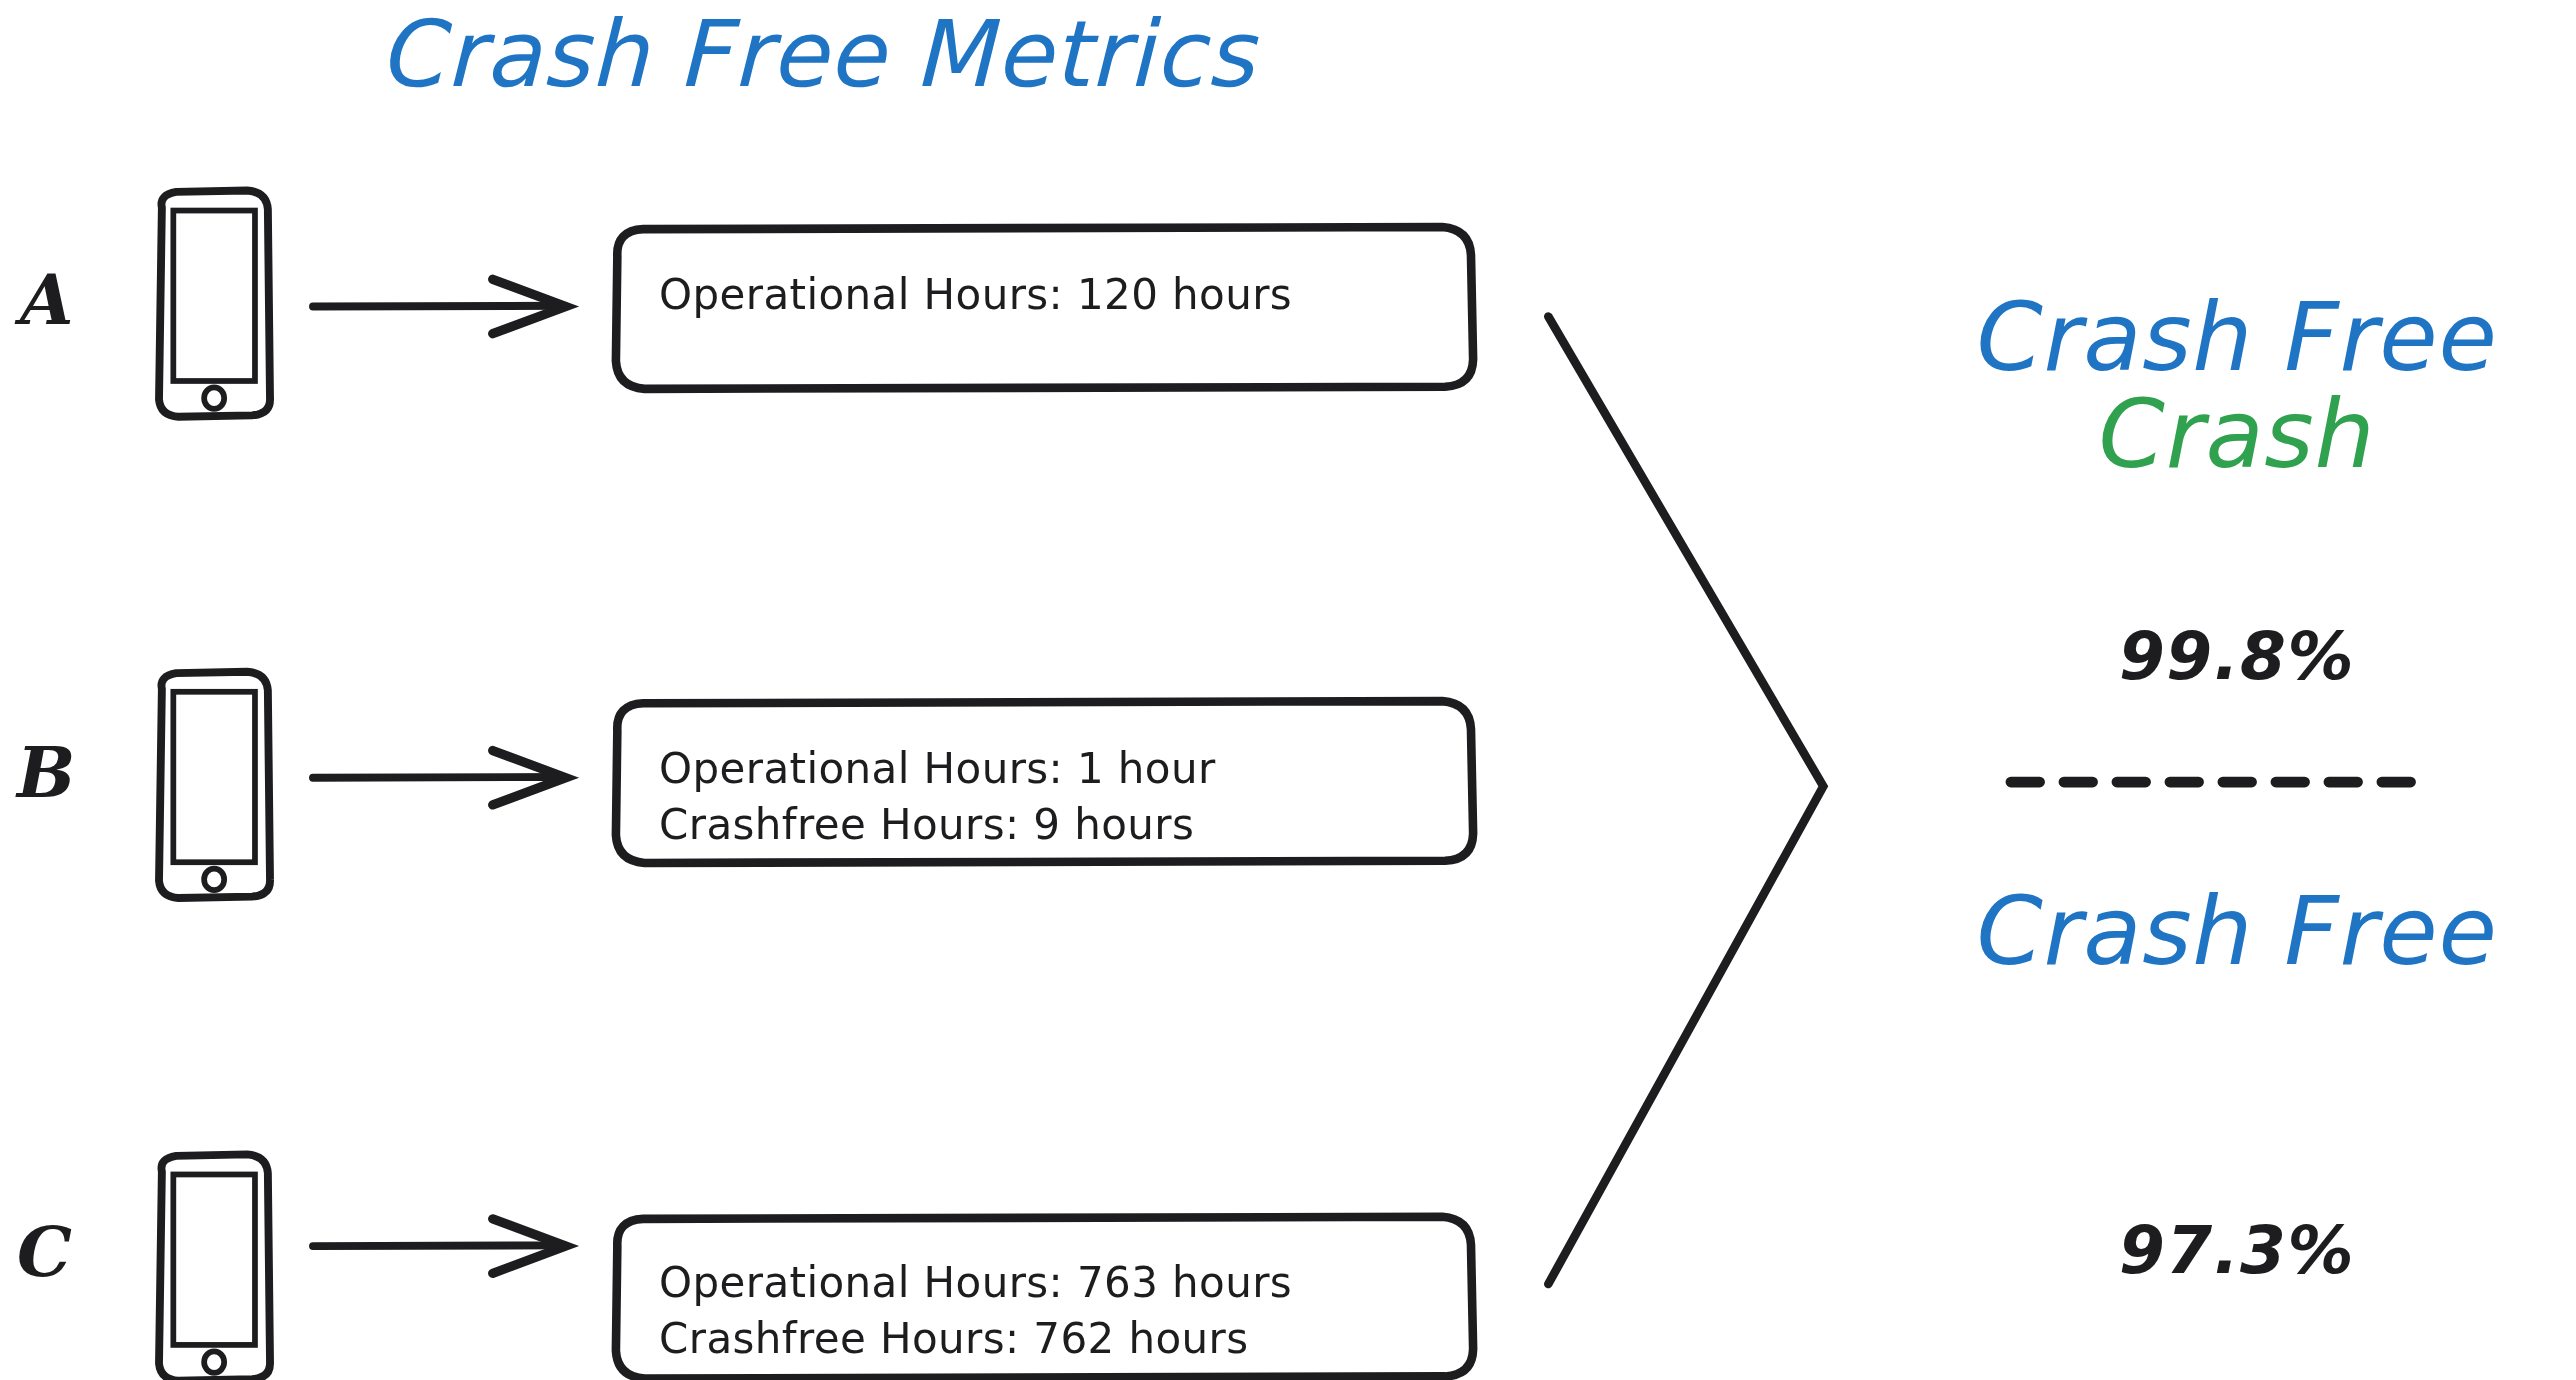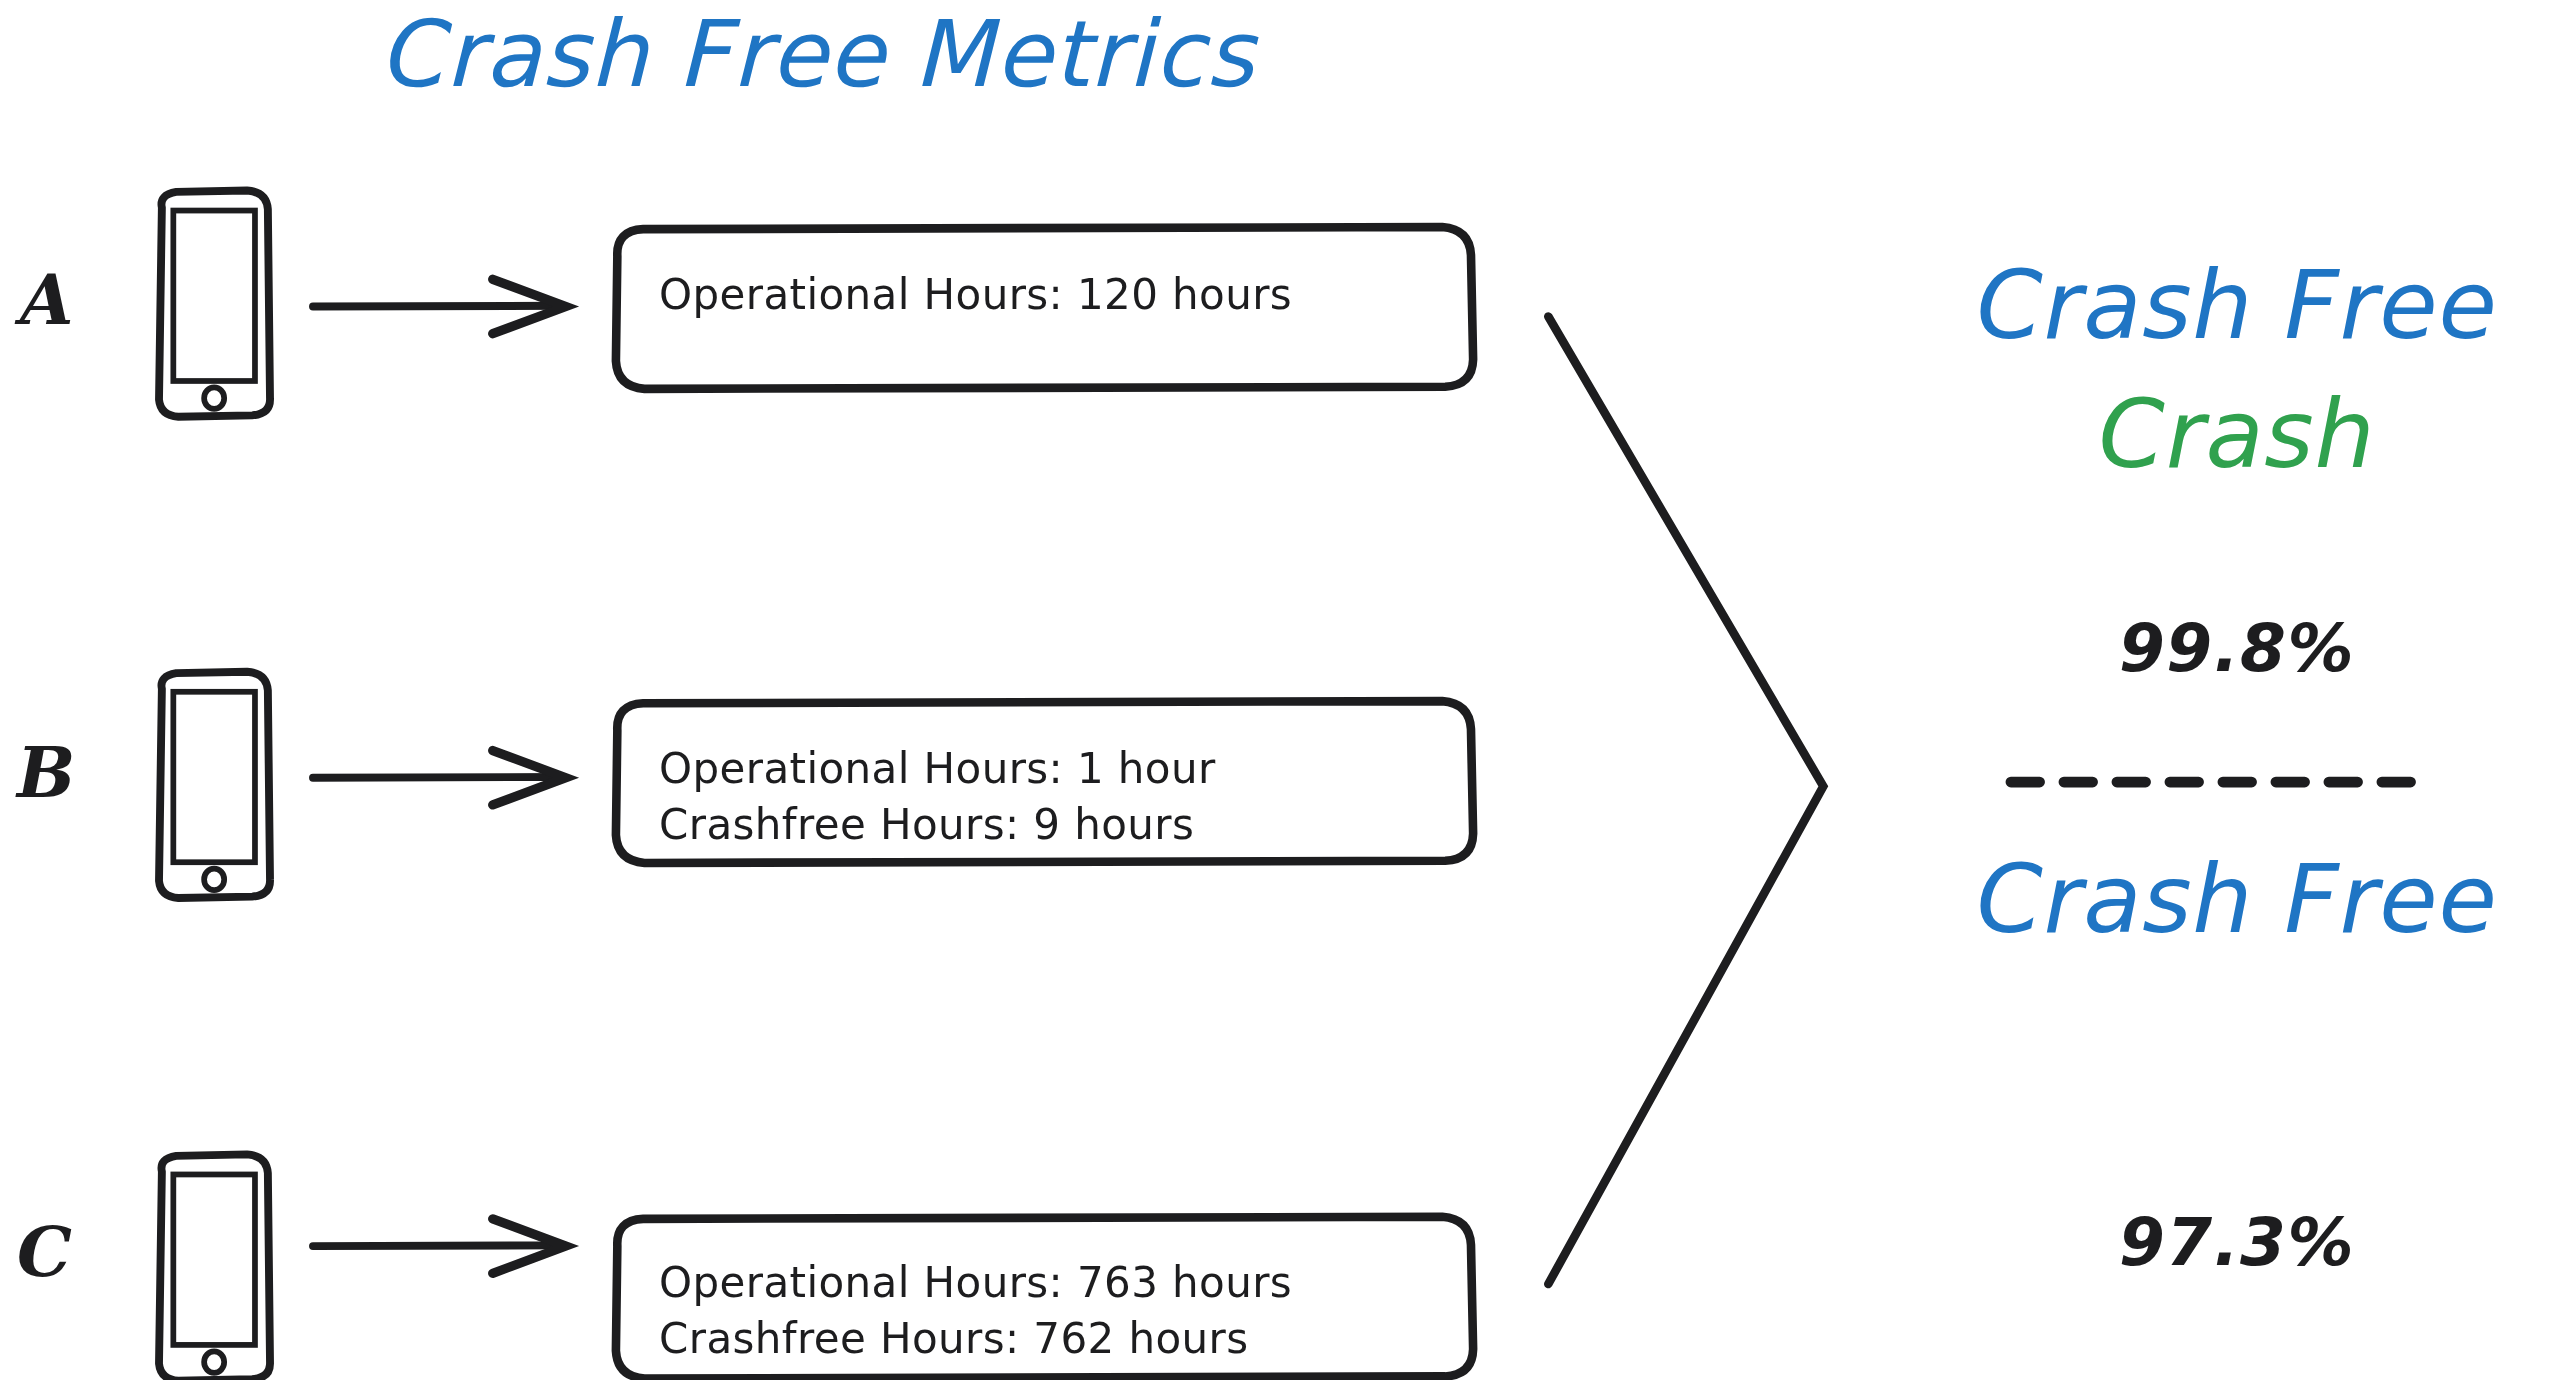--- a/index.html
+++ b/index.html
@@ -65,39 +65,41 @@
   }
 
   .res-title {
     width: 678px;
     text-align: center;
     font-family: "DejaVu Sans", sans-serif;
     font-size: 95px;
     font-style: italic;
     letter-spacing: 0.7px;
     color: #1f75c4;
+    margin-top: 32px;
   }
   .res-sub {
     width: 678px;
     text-align: center;
     font-family: "DejaVu Sans", sans-serif;
     font-size: 95px;
     font-style: italic;
     letter-spacing: 0.7px;
     color: #30a14e;
   }
   .res-value {
     width: 678px;
     text-align: center;
     font-family: "DejaVu Sans", sans-serif;
     font-size: 66px;
     font-weight: 700;
     font-style: italic;
     letter-spacing: 1.4px;
     color: #1d1d1f;
+    margin-top: 8px;
   }
 </style>
 </head>
 <body>
 
 <div id="canvas">
 
   <svg id="sketch" viewBox="0 0 3597 1927">
 
     <g>

